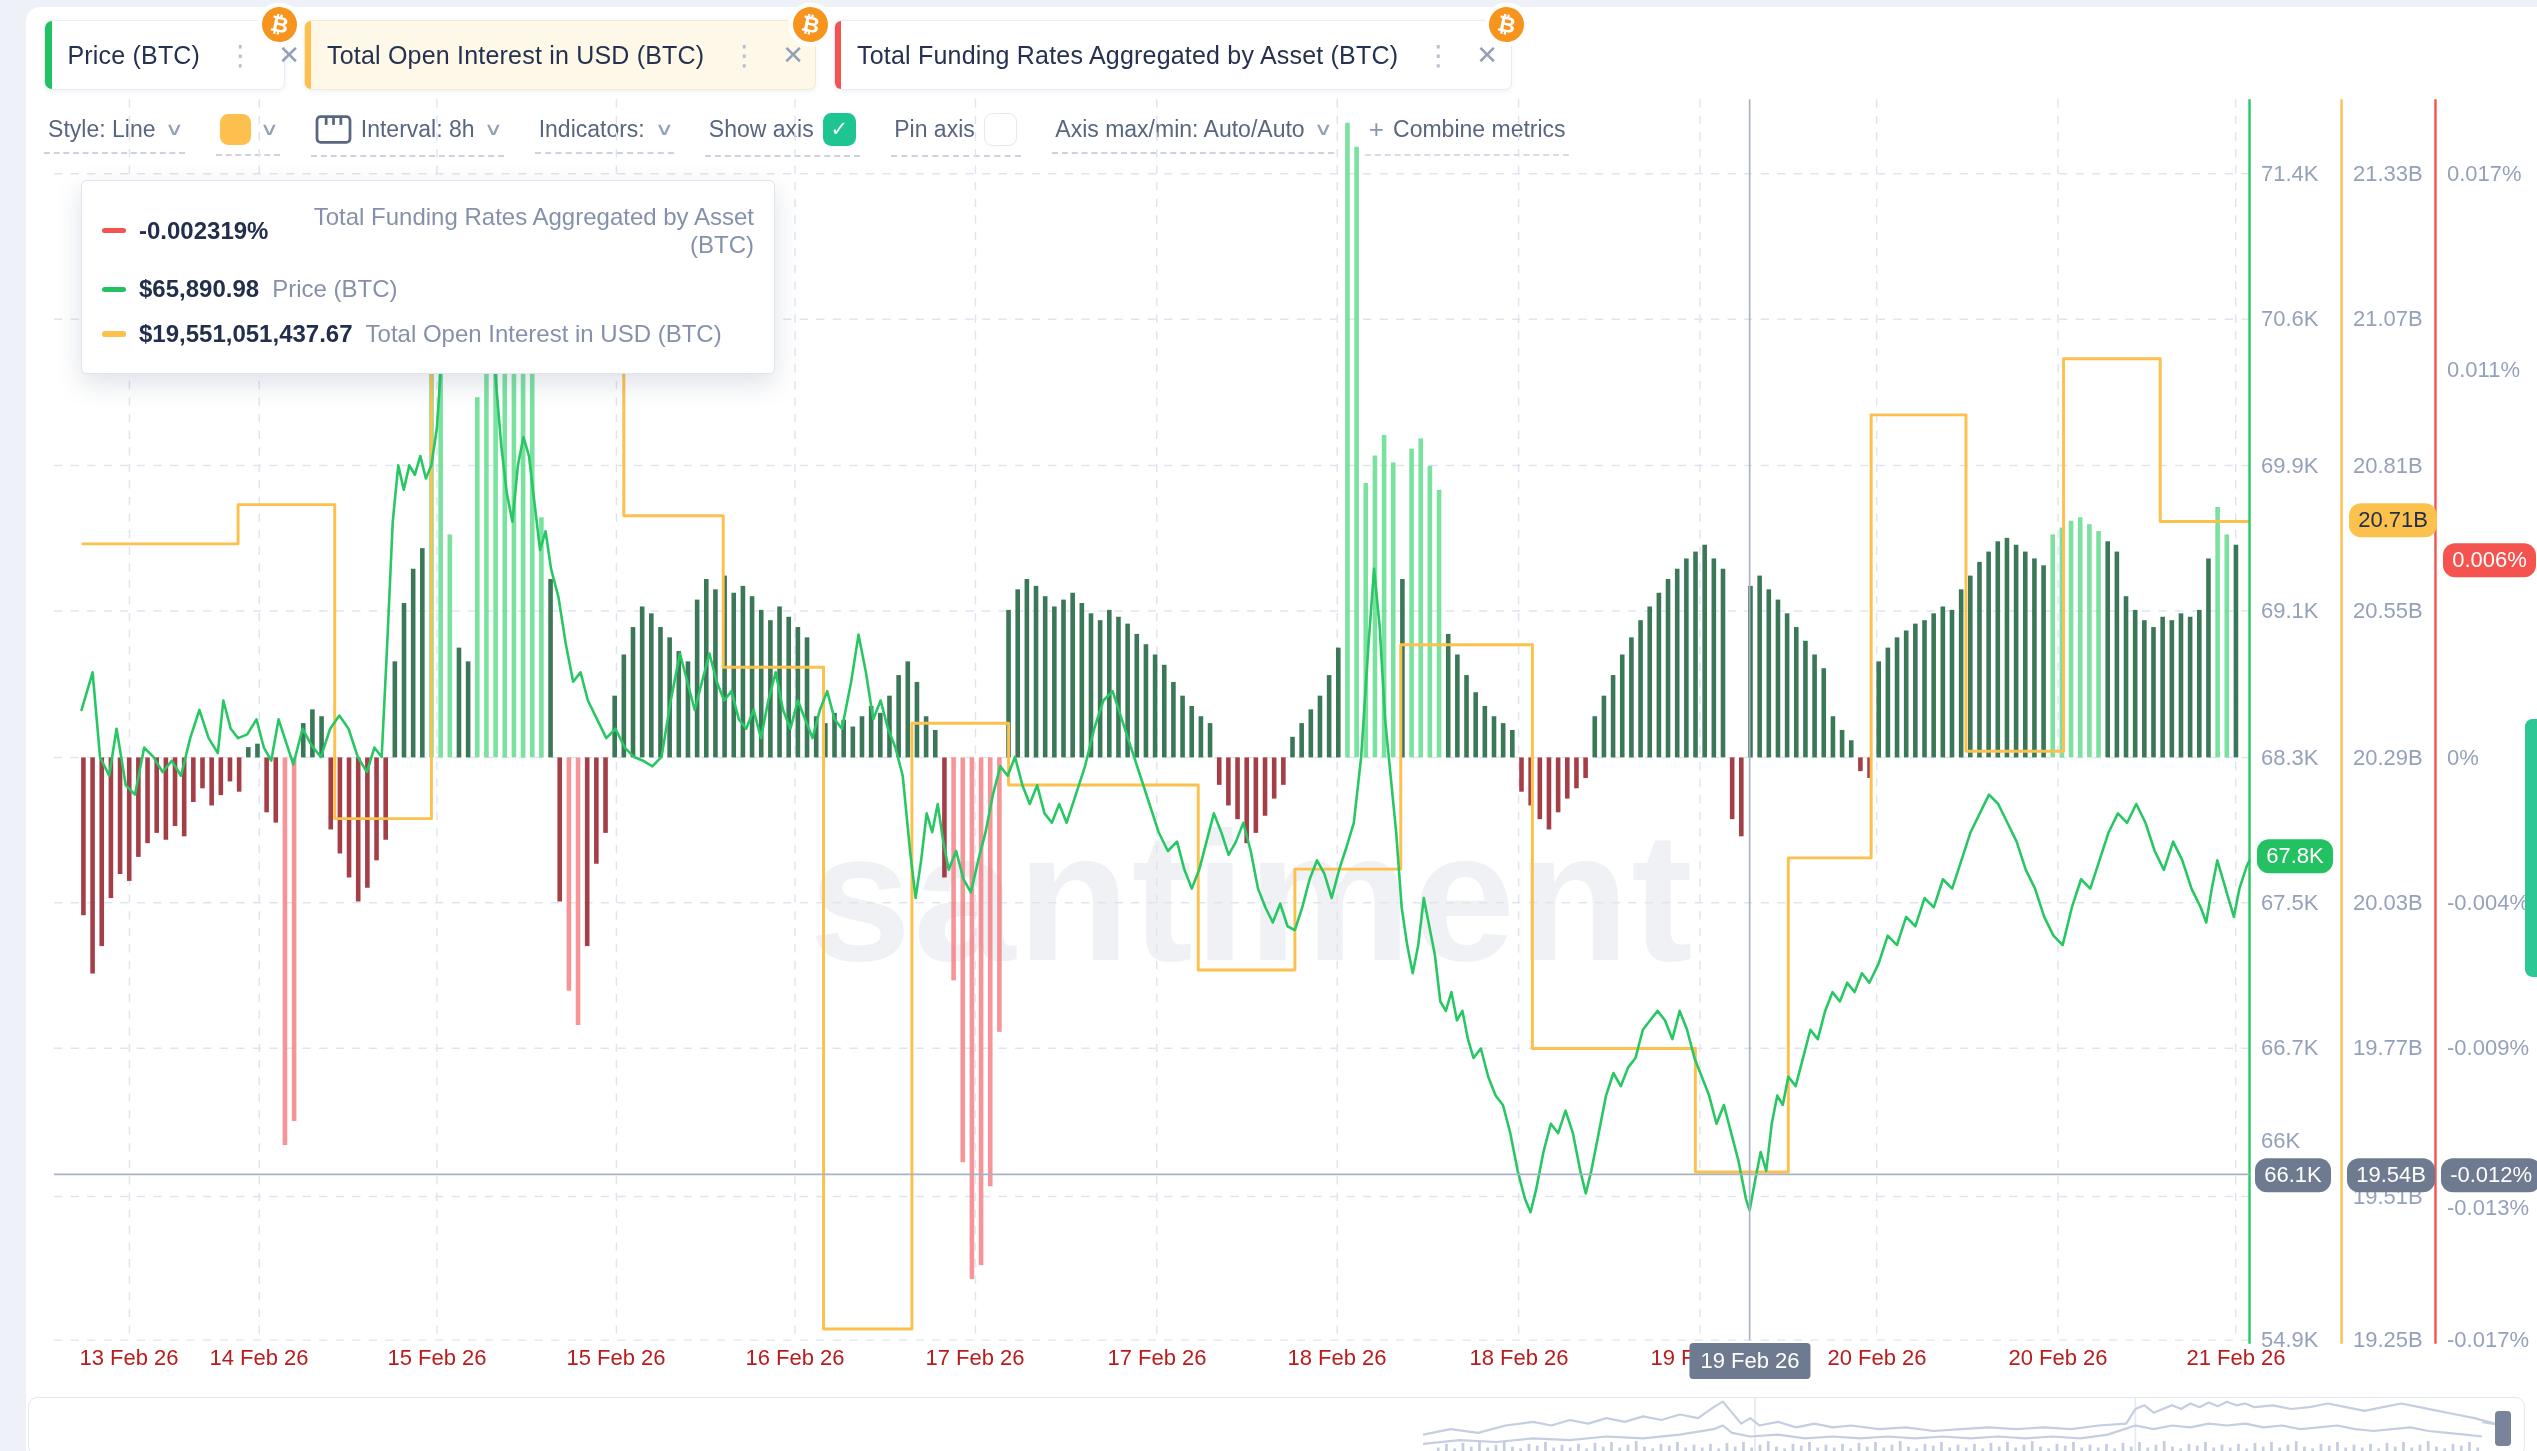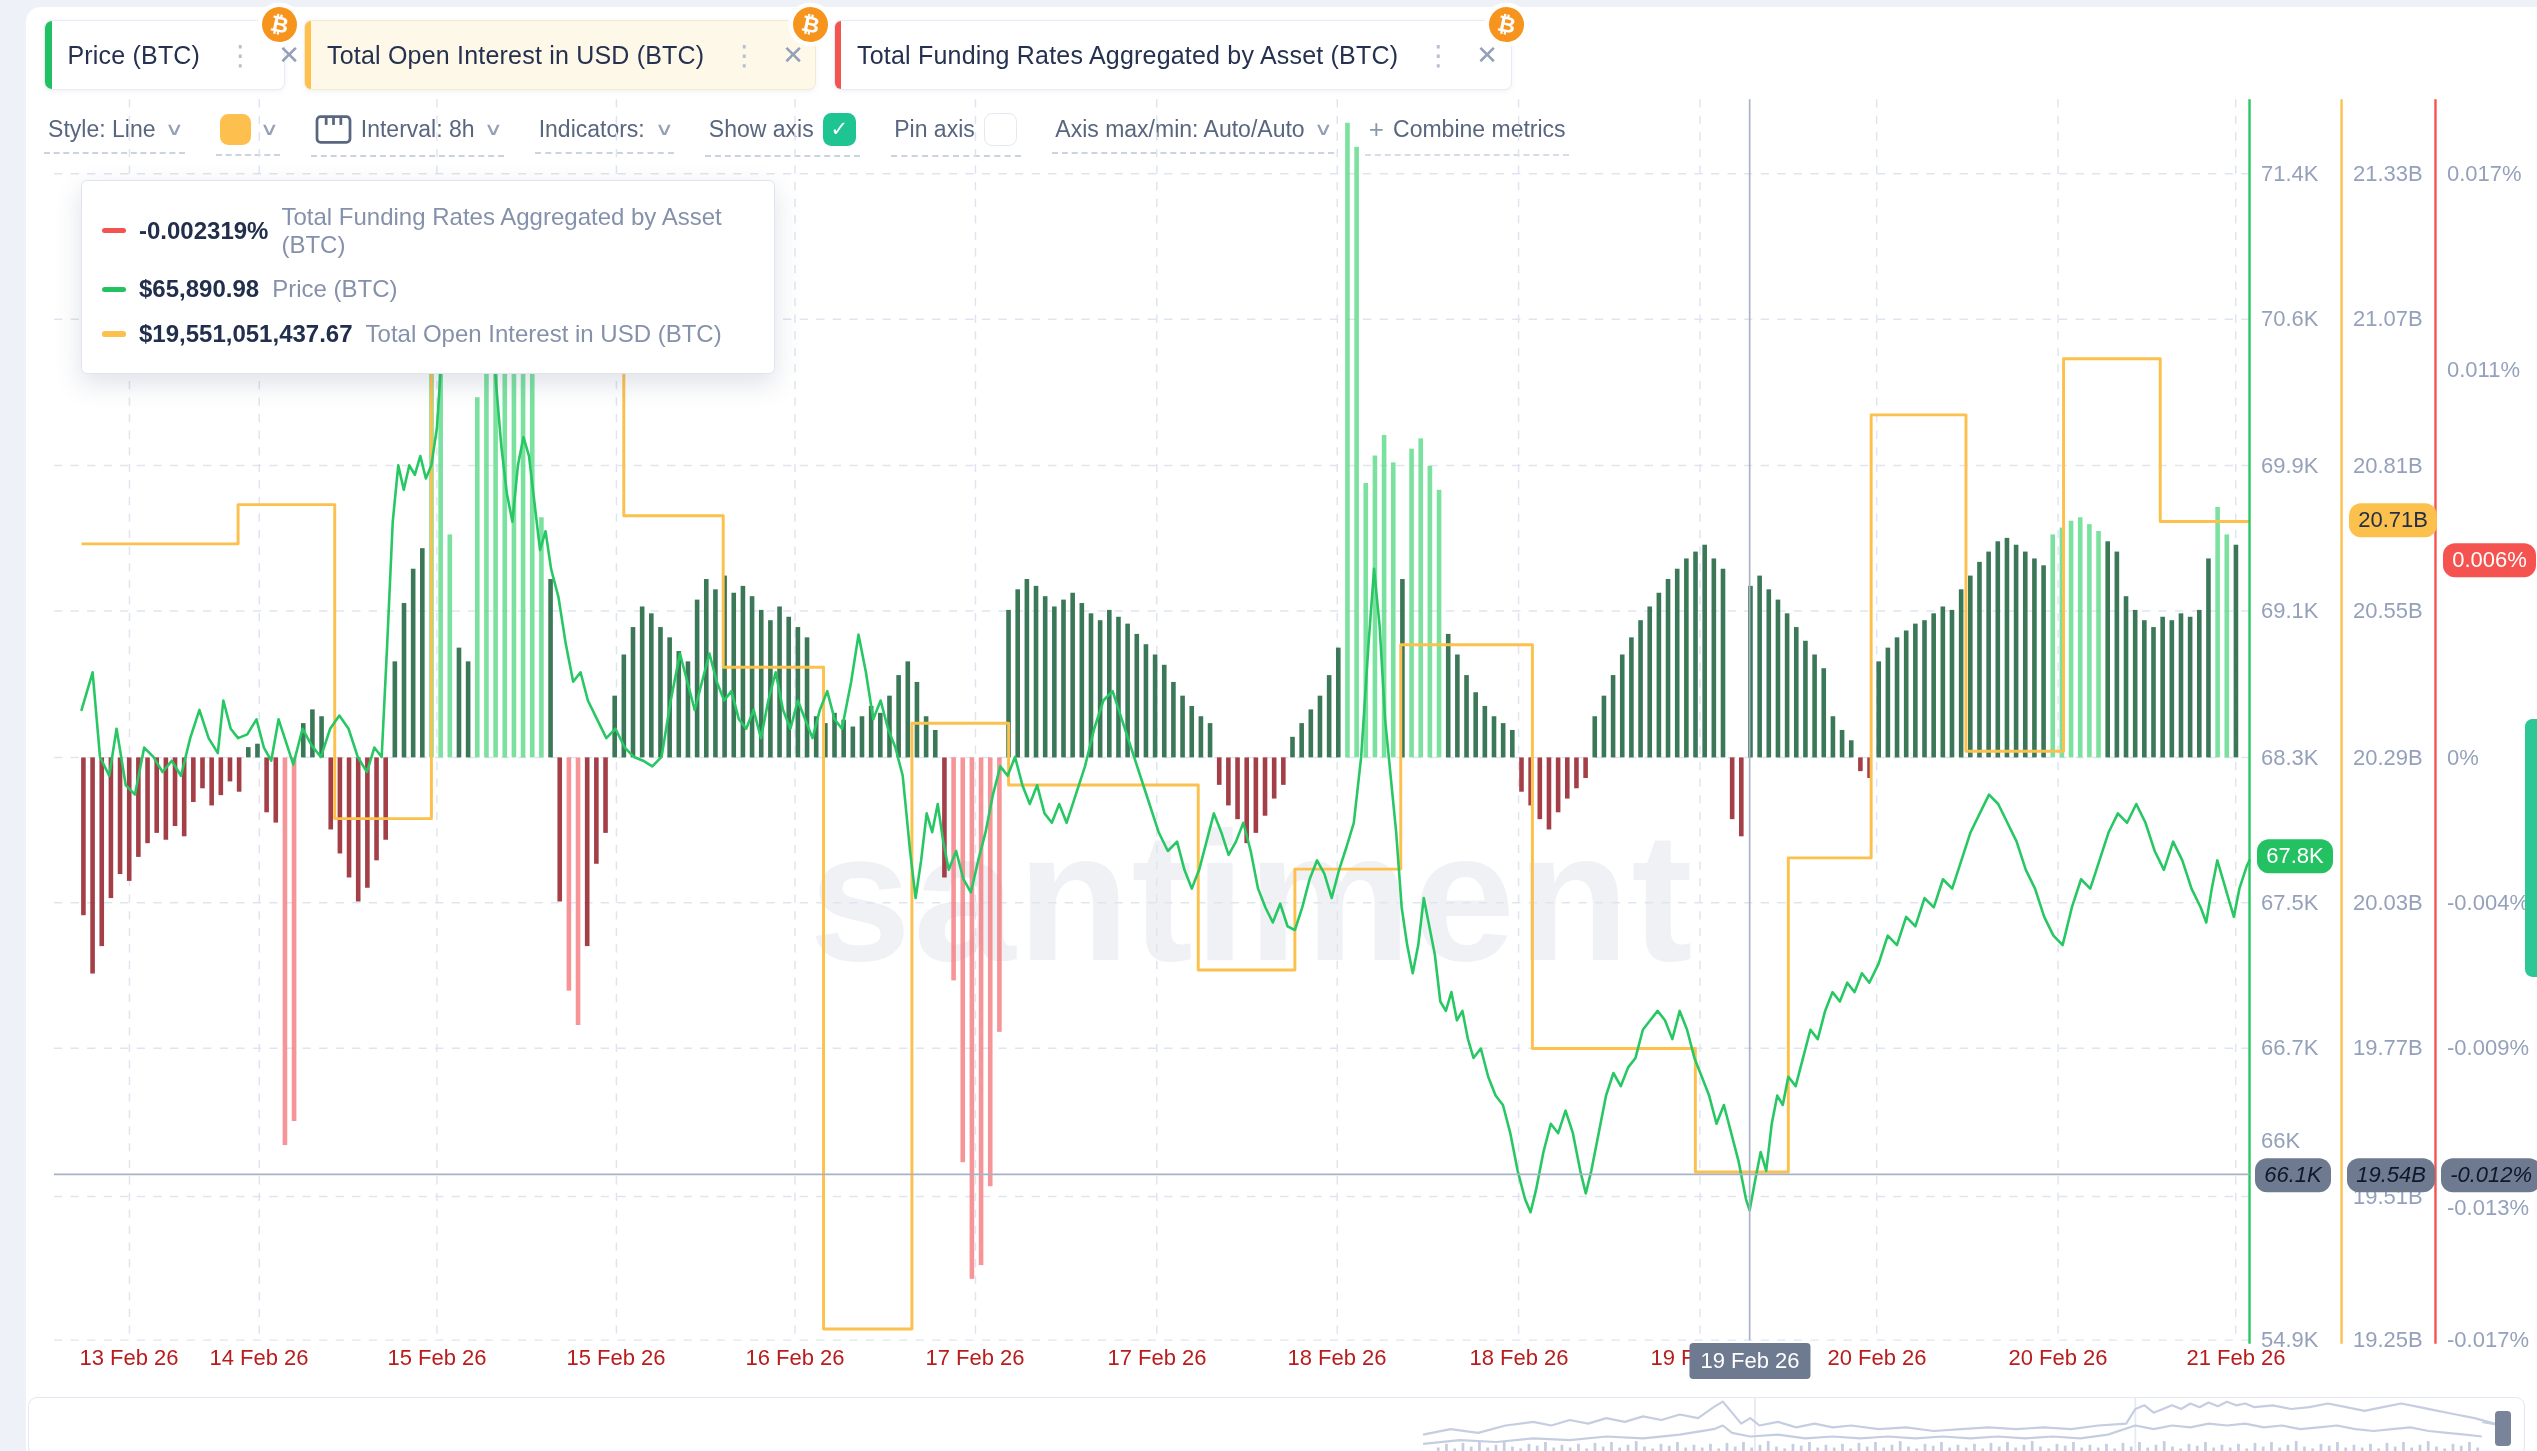--- a/index.html
+++ b/index.html
@@ -37,31 +37,31 @@
 
   
   #chart-wrap { position:absolute; left:0; top:83px; right:0; height:1298px; }
   #chart-svg { position:absolute; left:0; top:0; }
   .axis-label { position:absolute; font-size:22px; color:#95a1bb; white-space:nowrap;
     transform:translateY(-50%); }
   .x-label { position:absolute; font-size:22px; color:#b91c1c; white-space:nowrap;
     transform:translateX(-50%); }
   .badge { position:absolute; font-size:22px; padding:3.7px 9.2px; border-radius:12px;
     transform:translateY(-50%); white-space:nowrap; }
-  .badge.gray { background:#6e7a8f; color:#0f172a;font-style:italic; }
+  .badge.gray { background:#6e7a8f; color:#ffffff; }
   .xbadge { position:absolute; font-size:22px; padding:4.6px 11px; background:#6e7a8f;
     color:#fff; border-radius:3.7px; transform:translateX(-50%); white-space:nowrap; }
 
   
   #tooltip { position:absolute; left:55px; top:173px; width:694px; background:#fff;
     border:0.9px solid #dfe4ef; border-radius:5.5px;
     box-shadow:0 9.2px 26px rgba(80,95,130,.18); z-index:30; }
   #tooltip-header { background:#edf0f8; color:#68778f; font-size:25px;
     padding:13px 20px; border-radius:5.5px 5.5px 0 0; border-bottom:0.9px solid #dfe4ef; }
-  .tt-row { display:flex; align-items:center; gap:13px; padding:8.3px 20px; font-size:24px; }
+  .tt-row { display:flex; align-items:center; gap:13px; padding:8.3px 20px; font-size:24px;text-align:right; }
   .tt-rows { padding:13px 0 16.6px 0; }
   .tt-dash { width:24px; height:5.5px; border-radius:2.8px; flex:none; }
   .tt-val { color:#222f4c; font-weight:bold; }
   .tt-met { color:#8591ab; }
 
   
   #minimap { position:absolute; left:1.8px; top:1390px; width:2497px; height:59px;
     border:1.8px solid #e2e7f1; border-radius:9.2px; background:#fff; }
   #mini-handle { position:absolute; right:13px; top:13px; width:15.7px; height:35px;
     background:#79839a; border-radius:3.7px; cursor:ew-resize; }

